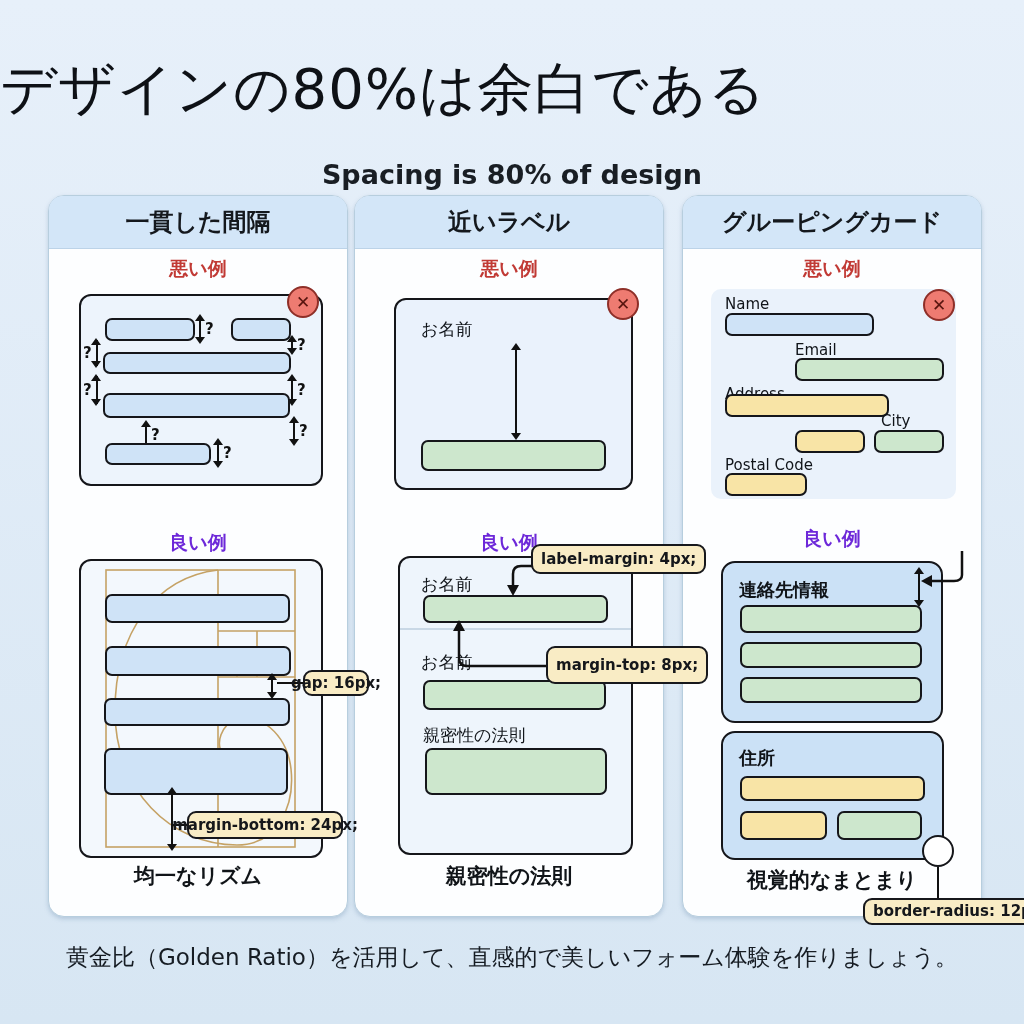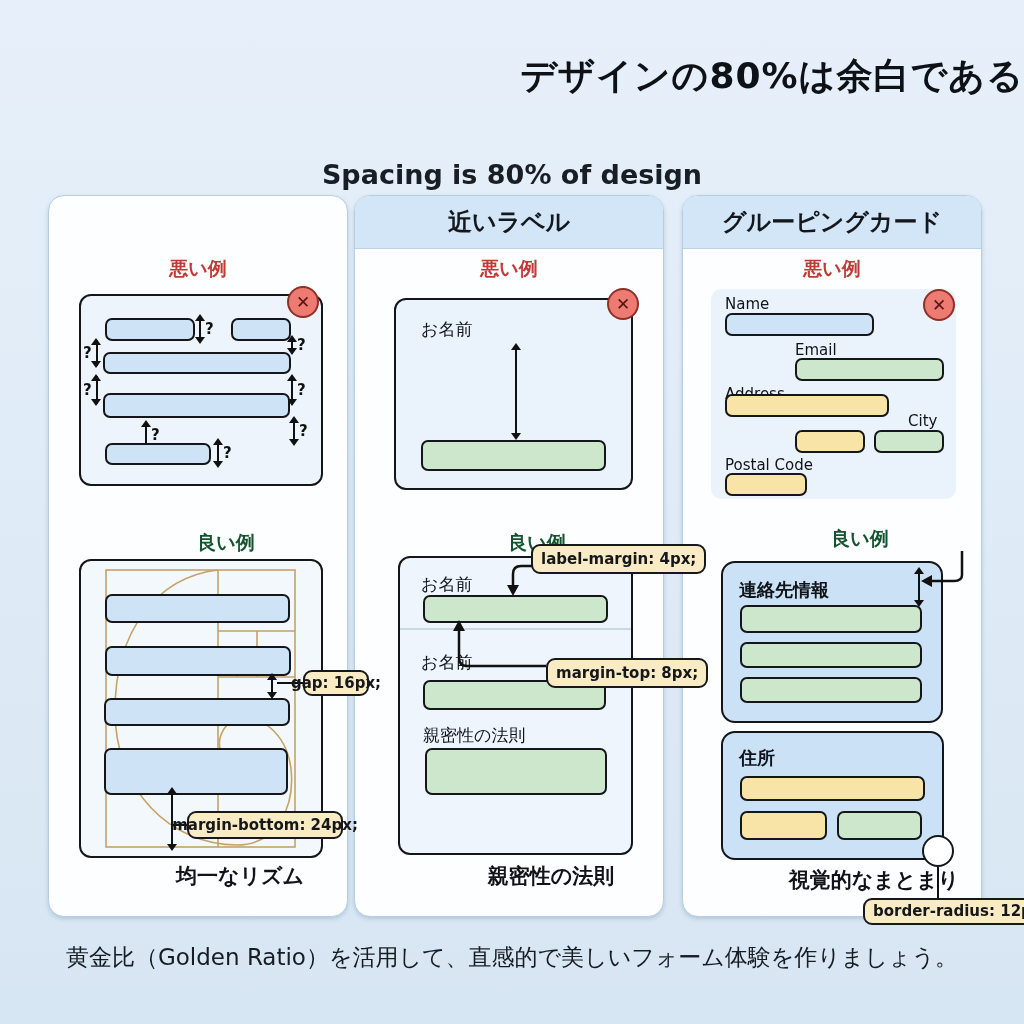--- a/index.html
+++ b/index.html
@@ -1,37 +1,37 @@
 <!DOCTYPE html>
 <html><head>
 <meta charset="utf-8">
 <style>
   html,body{margin:0;padding:0;}
   body{font-family:"DejaVu Sans","Liberation Sans",sans-serif;}
   .stage{position:relative;width:1024px;height:1024px;overflow:hidden;
          background:linear-gradient(#e7f0fa,#d7e6f3);color:#14181d;}
   
-  .title{position:absolute;top:52px;left:0;width:100%;text-align:right;
-         font-size:36px;font-weight:bold;letter-spacing:1px;color:#0e1116;}
+  .title{position:absolute;top:52px;left:0;width:100%;text-align:left;
+         font-size:56px;font-weight:normal;letter-spacing:1px;color:#0e1116;}
   .subtitle{position:absolute;top:131px;left:0;width:100%;text-align:center;
             font-size:27px;font-weight:600;color:#191e24;margin-top:28px;}
   .footer{position:absolute;top:942px;left:0;width:100%;text-align:center;
           font-size:23px;color:#161c23;}
   
   .panel{position:absolute;top:195px;height:720px;background:#fdfeff;
          border:1.5px solid #b7cede;border-radius:16px;
          box-shadow:0 2px 4px rgba(110,140,175,.35);}
   .panel-header{position:absolute;top:0;left:0;right:0;height:52px;background:#d3e6f8;
                 border-bottom:1px solid #bcd3e8;border-radius:14px 14px 0 0;
                 display:flex;align-items:center;justify-content:center;
                 font-size:24px;font-weight:bold;color:#14181d;}
   .ex-label{position:absolute;width:100%;text-align:center;font-size:19px;font-weight:bold;}
-  .bad{color:#c13a35;} .good{color:#14532d;padding-left:28px;}
+  .bad{color:#c13a35;} .good{color:#6d28d9;}
   .caption{position:absolute;width:100%;text-align:center;font-size:21px;
-           font-weight:bold;color:#101418;padding-left:42px;}
+           font-weight:bold;color:#101418;}
   
   .card{position:absolute;border:2px solid #15161a;border-radius:12px;}
   .softcard{position:absolute;border-radius:10px;background:#eaf2fb;}
   .bar{position:absolute;border:2px solid #15161a;border-radius:7px;box-sizing:border-box;}
   .blue{background:#cfe3f7;} .green{background:#cde7cd;} .yellow{background:#f8e4a6;}
   .grpcard{position:absolute;background:#cbe1f6;border:2px solid #15161a;border-radius:14px;}
   .grp-title{position:absolute;font-size:18px;font-weight:bold;color:#101419;}
   .fld-label{position:absolute;font-size:17px;color:#101419;}
   .fld-label-en{position:absolute;font-size:15px;color:#101419;}
   .divider{position:absolute;height:1.5px;background:#c9d8e6;left:0;right:0;}
@@ -67,20 +67,21 @@
 </style>
 </head>
 <body>
 
 <div class="stage">
 
   <div class="title">デザインの80%は余白である</div>
   <div class="subtitle">Spacing is 80% of design</div>
 
   <div class="panel" style="left:48px;width:298px;">
+    <div class="panel-header">一貫した間隔</div>
     <div class="ex-label bad" style="top:60px;">悪い例</div>
 
     <div class="card" style="left:30px;top:98px;width:240px;height:188px;background:#edf4fc;">
       <div class="badge" style="left:206px;top:-10px;">
           <span>✕</span>
         </div>
       <div class="bar blue" style="left:24px;top:22px;width:90px;height:23px;"></div>
       <div class="mk" style="left:118px;top:20px;">
           <i class="ar" style="height:26px"></i>
           <span>?</span>
@@ -176,40 +177,40 @@
       <div class="bar green" style="left:25px;top:190px;width:182px;height:47px;"></div>
     </div>
 
     <svg class="overlay" style="left:0;top:0;" width="308" height="720" viewBox="0 0 308 720">
       <path d="M 181 370 L 166 370 Q 158 370 158 378 L 158 390" stroke="#111" stroke-width="2.5" fill="none"></path>
       <polygon points="152,389 164,389 158,400" fill="#111"></polygon>
       <path d="M 191 470 L 112 470 Q 104 470 104 462 L 104 434" stroke="#111" stroke-width="2.5" fill="none"></path>
       <polygon points="98,435 110,435 104,424" fill="#111"></polygon>
     </svg>
     <div class="callout" style="left:176px;top:348px;height:30px;z-index:5;">label-margin: 4px;</div>
-    <div class="callout" style="left:191px;top:462px;height:30px;z-index:5;">margin-top: 8px;</div>
+    <div class="callout" style="left:191px;top:450px;height:38px;z-index:5;">margin-top: 8px;</div>
 
     <div class="caption" style="top:666px;">親密性の法則</div>
   </div>
 
   <div class="panel" style="left:682px;width:298px;">
     <div class="panel-header">グルーピングカード</div>
     <div class="ex-label bad" style="top:60px;">悪い例</div>
 
     <div class="softcard" style="left:28px;top:93px;width:245px;height:210px;">
       <div class="badge" style="left:212px;top:0px;">
           <span>✕</span>
         </div>
       <div class="fld-label-en" style="left:14px;top:6px;">Name</div>
       <div class="bar blue" style="left:14px;top:24px;width:149px;height:23px;"></div>
       <div class="fld-label-en" style="left:84px;top:52px;">Email</div>
       <div class="bar green" style="left:84px;top:69px;width:149px;height:23px;"></div>
       <div class="fld-label-en" style="left:14px;top:96px;">Address</div>
       <div class="bar yellow" style="left:14px;top:105px;width:164px;height:23px;"></div>
-      <div class="fld-label-en" style="left:197px;top:123px;">City</div>
+      <div class="fld-label-en" style="left:170px;top:123px;">City</div>
       <div class="bar yellow" style="left:84px;top:141px;width:70px;height:23px;"></div>
       <div class="bar green" style="left:163px;top:141px;width:70px;height:23px;"></div>
       <div class="fld-label-en" style="left:14px;top:167px;">Postal Code</div>
       <div class="bar yellow" style="left:14px;top:184px;width:82px;height:23px;"></div>
     </div>
 
     <div class="ex-label good" style="top:330px;">良い例</div>
 
     <div class="grpcard" style="left:38px;top:365px;width:218px;height:158px;">
       <div class="grp-title" style="left:16px;top:15px;">連絡先情報</div>

